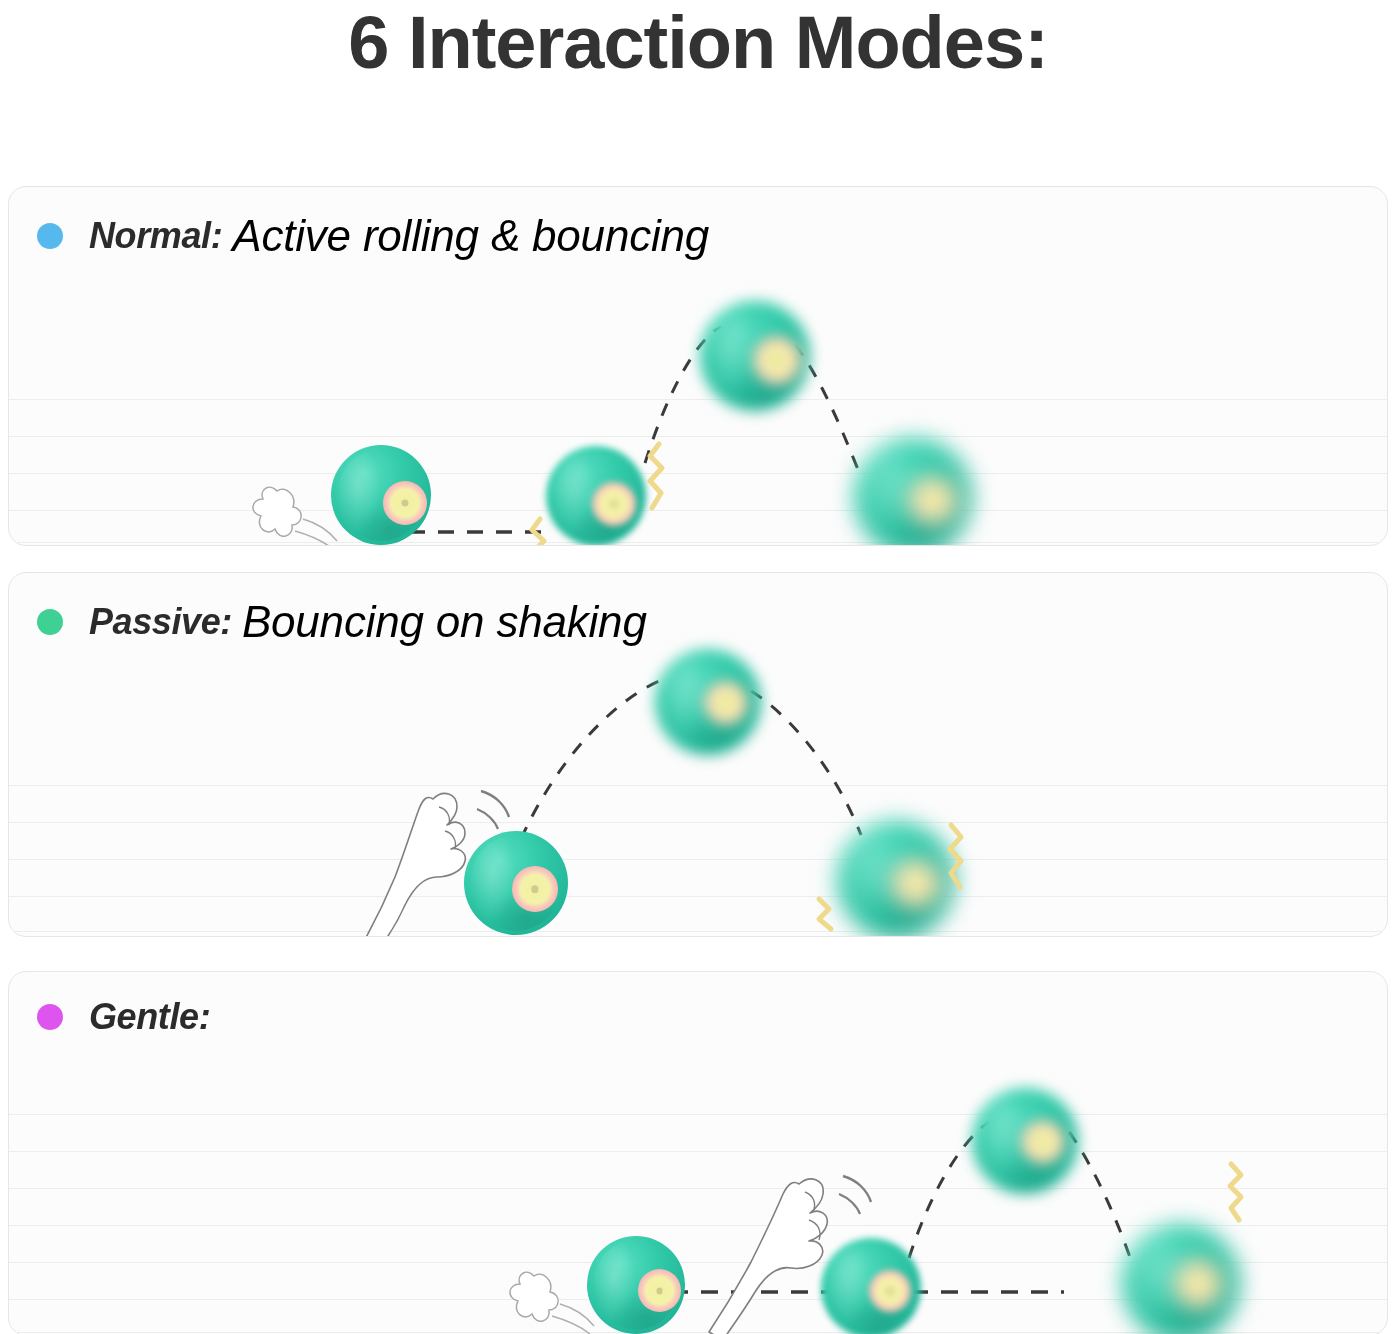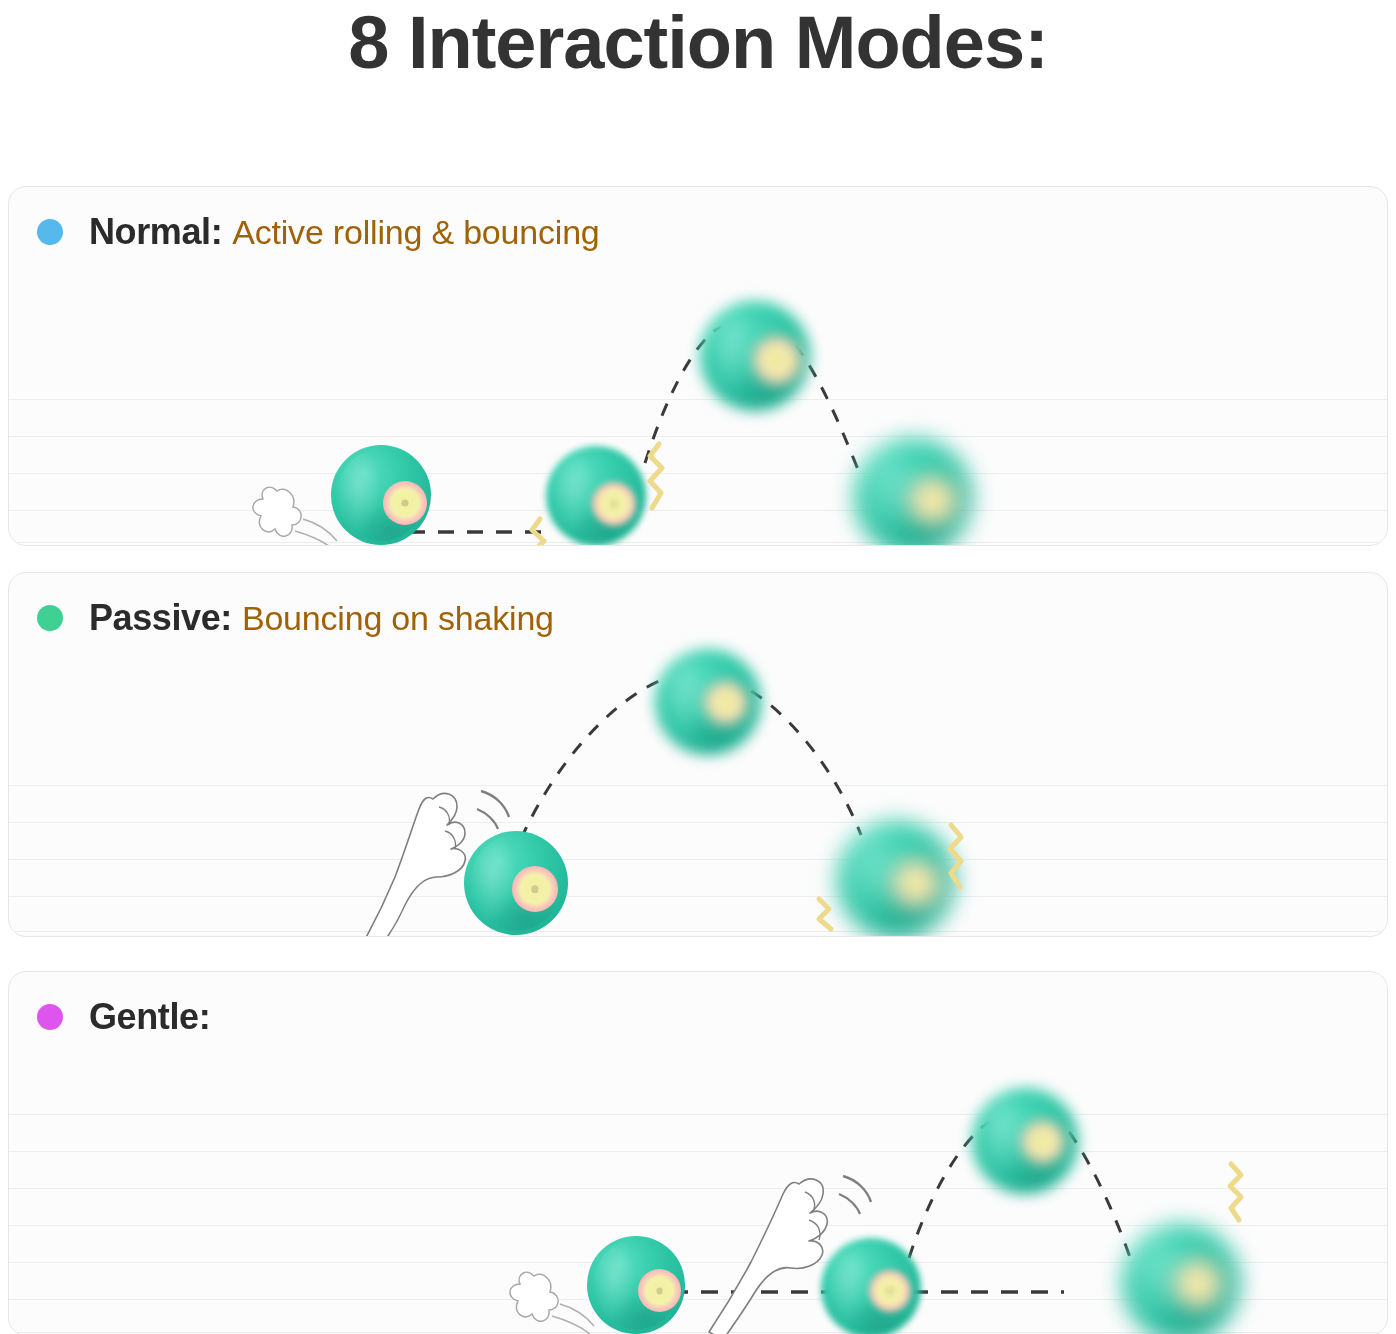--- a/index.html
+++ b/index.html
@@ -32,20 +32,21 @@
     width:1380px;
   }
 
   .mode-card {
     position:relative;
     width:1380px;
     border:1px solid #e6e6e6;
     border-radius:18px;
     background:#fcfcfc;
     overflow:hidden;
+    font-style:italic;
   }
   .card-normal  { height:360px; margin-bottom:26px; }
   .card-passive { height:365px; margin-bottom:34px; }
   .card-gentle  { height:365px; }
 
   
   .ruled {
     position:absolute; left:0; right:0; top:0; bottom:0;
     pointer-events:none;
   }
@@ -64,21 +65,21 @@
   .mode-dot {
     width:26px; height:26px; border-radius:50%;
     margin-right:26px;
     flex:none;
   }
   .mode-label {
     font-size:36px; font-weight:bold; color:#2b2b2b;
     letter-spacing:-0.4px; white-space:nowrap;
   }
   .mode-desc {
-    font-size:34px; font-weight:normal; color:#a16207;
+    font-size:44px; font-weight:normal; color:#000000;
     letter-spacing:-0.2px; margin-left:10px; white-space:nowrap;
   }
 
   
   .scene { position:absolute; left:0; top:0; width:100%; height:100%; z-index:3; }
   .scene svg { position:absolute; left:0; top:0; overflow:visible; }
 
   
   .ball {
     position:absolute;
@@ -119,21 +120,21 @@
 
   
   .paw { position:absolute; z-index:5; }
 
   
   .squig { position:absolute; z-index:5; }
 </style>
 </head>
 <body>
 
-<div class="page-title">8 Interaction Modes:</div>
+<div class="page-title">6 Interaction Modes:</div>
 
 <div class="cards-wrap">
 
   <div class="mode-card card-normal">
 
     <div class="ruled">
       <i style="top:212px"></i>
         <i style="top:249px"></i>
       <i style="top:286px"></i>
         <i style="top:323px"></i>

